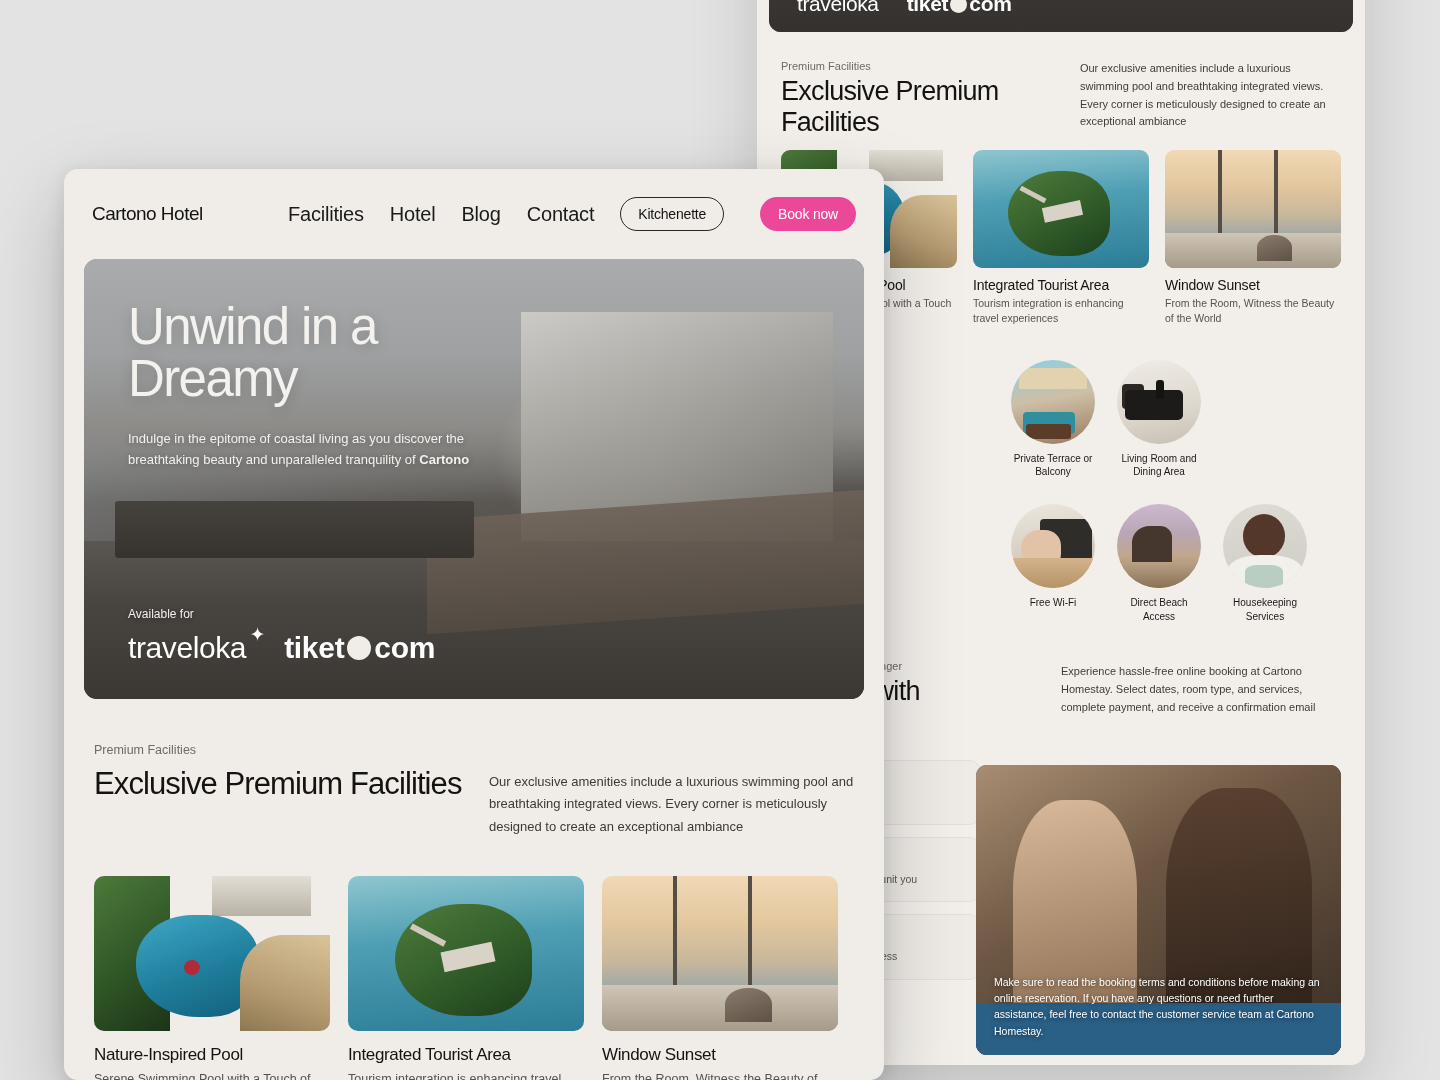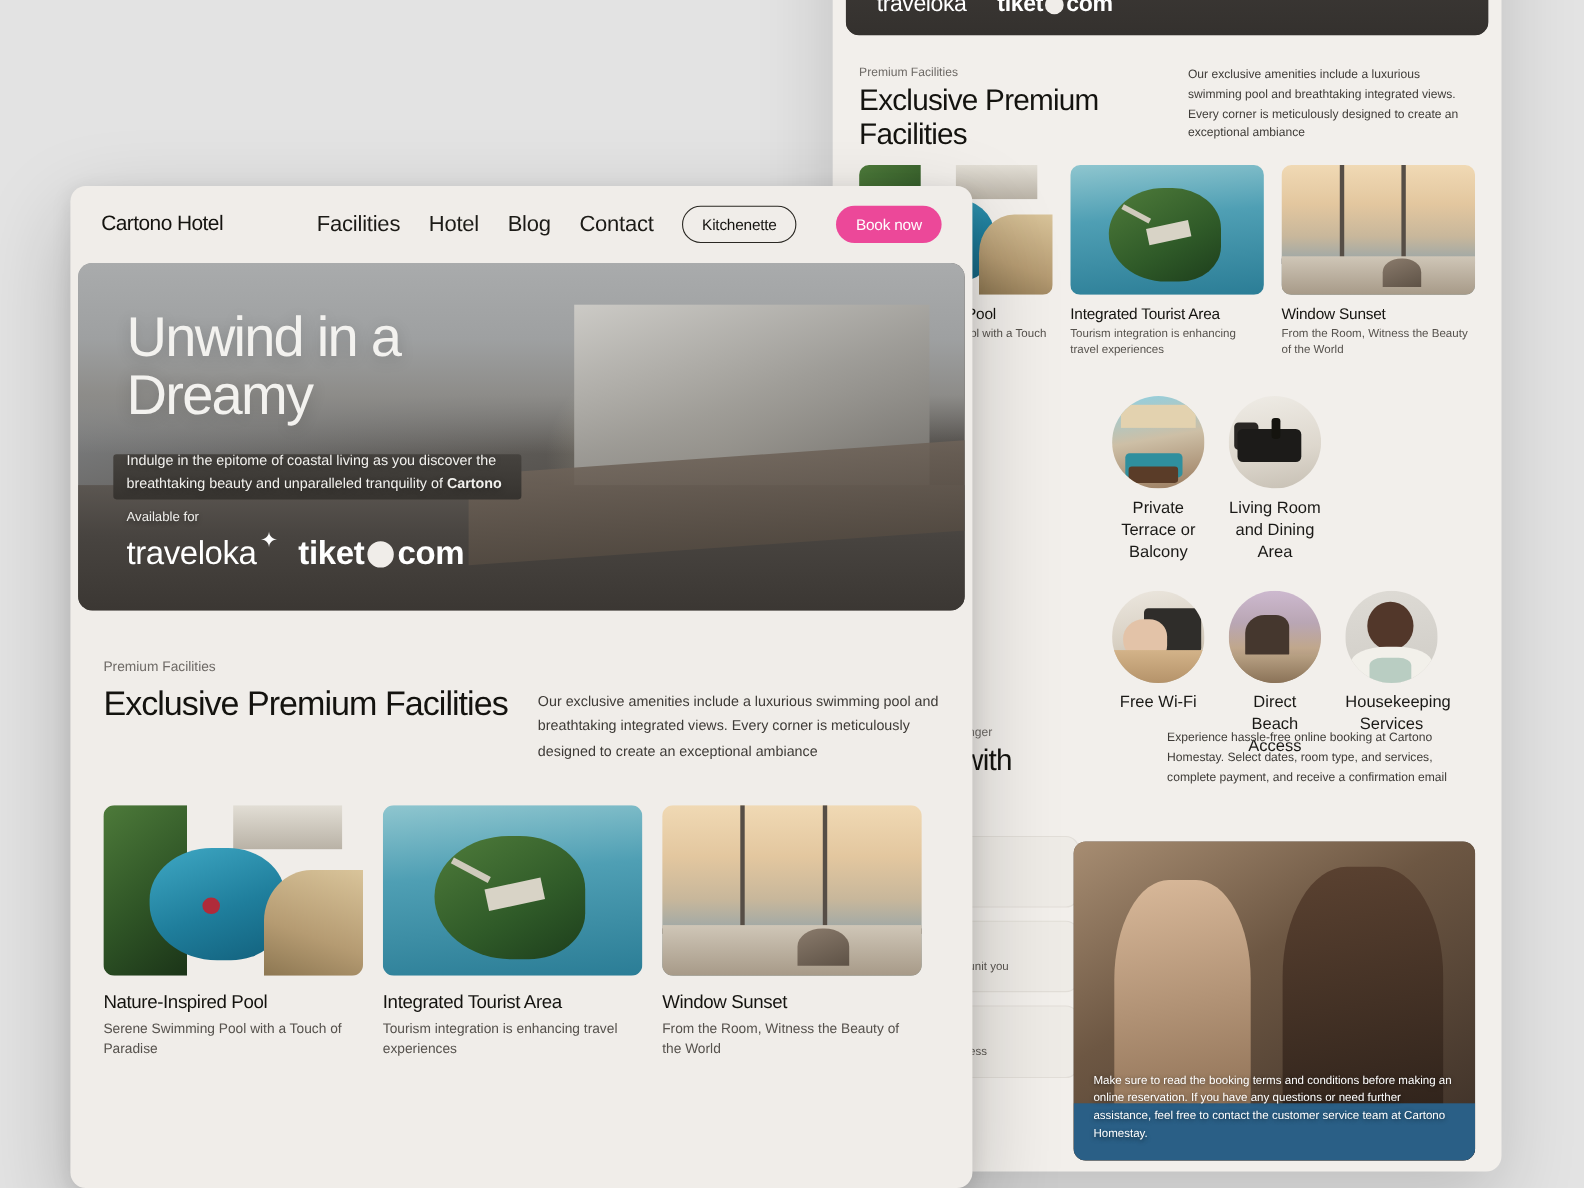--- a/index.html
+++ b/index.html
@@ -48,21 +48,21 @@
   .bp-cards{position:absolute;left:24px;top:145px;display:flex;gap:16px;}
   .bp-card{width:176px;}
   .bp-card .img{width:176px;height:118px;border-radius:9px;overflow:hidden;position:relative;}
   .bp-card .t{font-size:14px;color:#14130f;margin-top:9px;font-weight:400;letter-spacing:-.2px;}
   .bp-card .d{font-size:10.5px;color:#56524d;line-height:1.42;margin-top:3px;}
 
   .bp-circles{position:absolute;right:24px;width:330px;}
   .circ-row{display:flex;gap:22px;}
   .circ{width:84px;text-align:center;}
   .circ .cimg{width:84px;height:84px;border-radius:50%;overflow:hidden;position:relative;}
-  .circ .clab{font-size:15px;color:#1a1916;line-height:1.32;margin-top:8px;}
+  .circ .clab{font-size:10px;color:#1a1916;line-height:1.32;margin-top:8px;}
 
   .bp-steps{position:absolute;left:24px;width:200px;}
   .bp-step{
     background:#eeebe6;border:1px solid #e2ded8;border-radius:12px;padding:14px 16px;margin-bottom:12px;
   }
   .bp-step .st{font-size:13.5px;font-weight:700;color:#14130f;}
   .bp-step .sd{font-size:10.5px;color:#5c5853;line-height:1.45;margin-top:5px;}
 
   .bp-photo{
     position:absolute;right:24px;width:365px;height:290px;border-radius:11px;overflow:hidden;
@@ -74,36 +74,36 @@
   }
 
   
   .front-page{
     position:absolute;left:64px;top:169px;width:820px;height:911px;
     background:#f0ede9;border-radius:14px;
     box-shadow:0 30px 80px rgba(0,0,0,.22), 0 4px 18px rgba(0,0,0,.10);
     overflow:hidden;
   }
   .nav{
-    height:70px;display:flex;align-items:center;padding:0 28px;box-sizing:border-box;
+    height:90px;display:flex;align-items:center;padding:0 28px;box-sizing:border-box;
   }
   .brand{font-size:19px;font-weight:500;color:#14130f;letter-spacing:-.5px;}
   .nav-links{margin-left:auto;display:flex;align-items:center;gap:26px;}
   .nav-links a{font-size:20px;color:#1c1b17;text-decoration:none;letter-spacing:-.2px;}
   .btn-outline{
     border:1.3px solid #2a2823;border-radius:999px;padding:8px 17px;font-size:14px;color:#14130f;
     background:transparent;cursor:pointer;font-family:inherit;letter-spacing:-.2px;
   }
   .btn-dark{
     background:#ec4899;color:#fff;border:none;border-radius:999px;padding:9px 18px;font-size:14px;
     cursor:pointer;font-family:inherit;margin-left:10px;letter-spacing:-.2px;
   }
 
   .hero{
-    position:relative;margin:0 7px;height:316px;border-radius:13px;overflow:hidden;
+    position:relative;margin:0 20px;height:440px;border-radius:13px;overflow:hidden;
     background:linear-gradient(165deg,#9a9c9d 0%,#7e8082 26%,#5d5a56 52%,#45413d 76%,#37332f 100%);
     text-decoration:underline;
   }
   .hero .sky{position:absolute;inset:0;background:linear-gradient(180deg,#a9abac 0%,#9ea0a1 22%,#8d8c89 38%,transparent 55%);}
   .hero .sun{
     position:absolute;left:52%;top:18%;width:330px;height:240px;
     background:radial-gradient(ellipse at center,rgba(255,240,205,.55),rgba(255,228,180,0) 68%);
   }
   .hero .ground{
     position:absolute;left:0;bottom:0;width:100%;height:36%;

